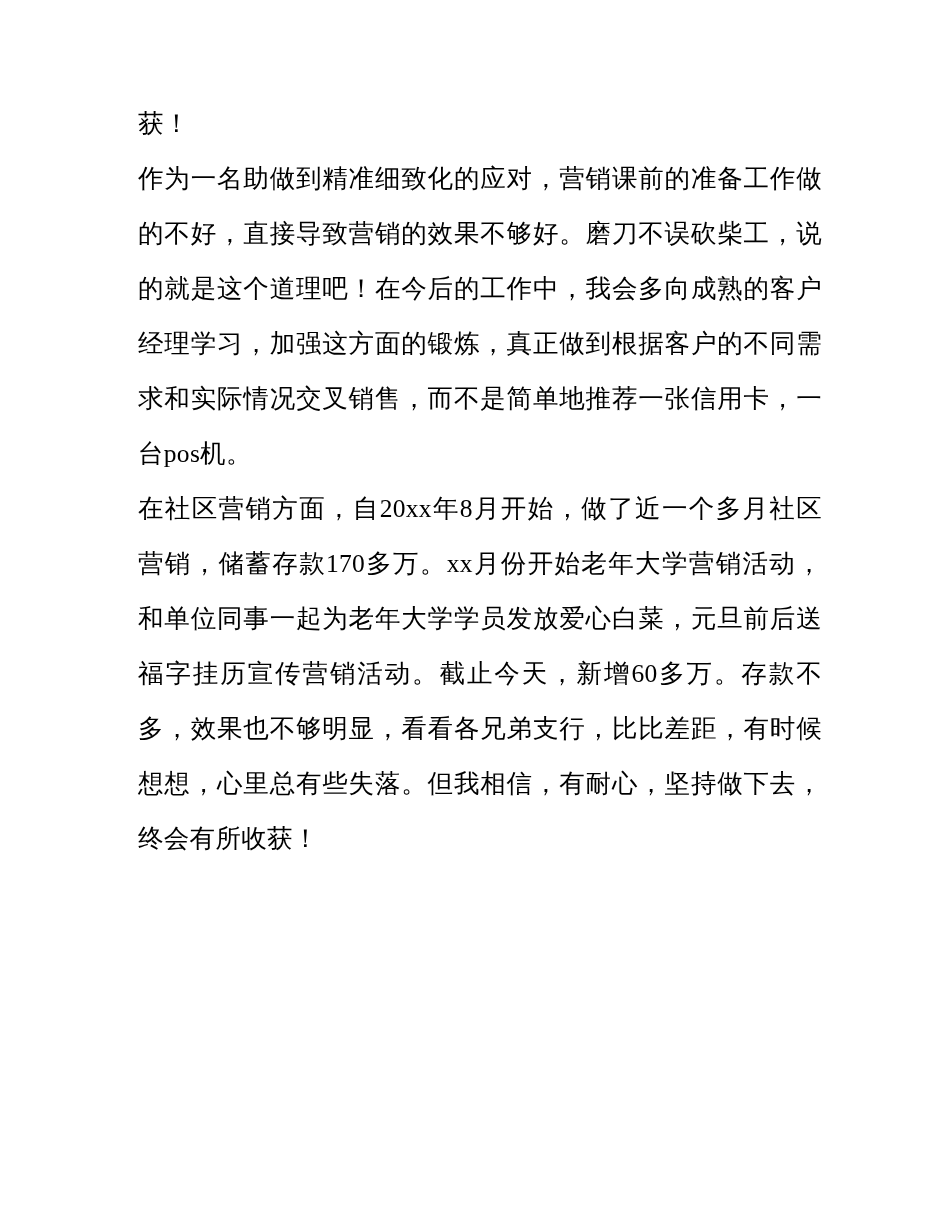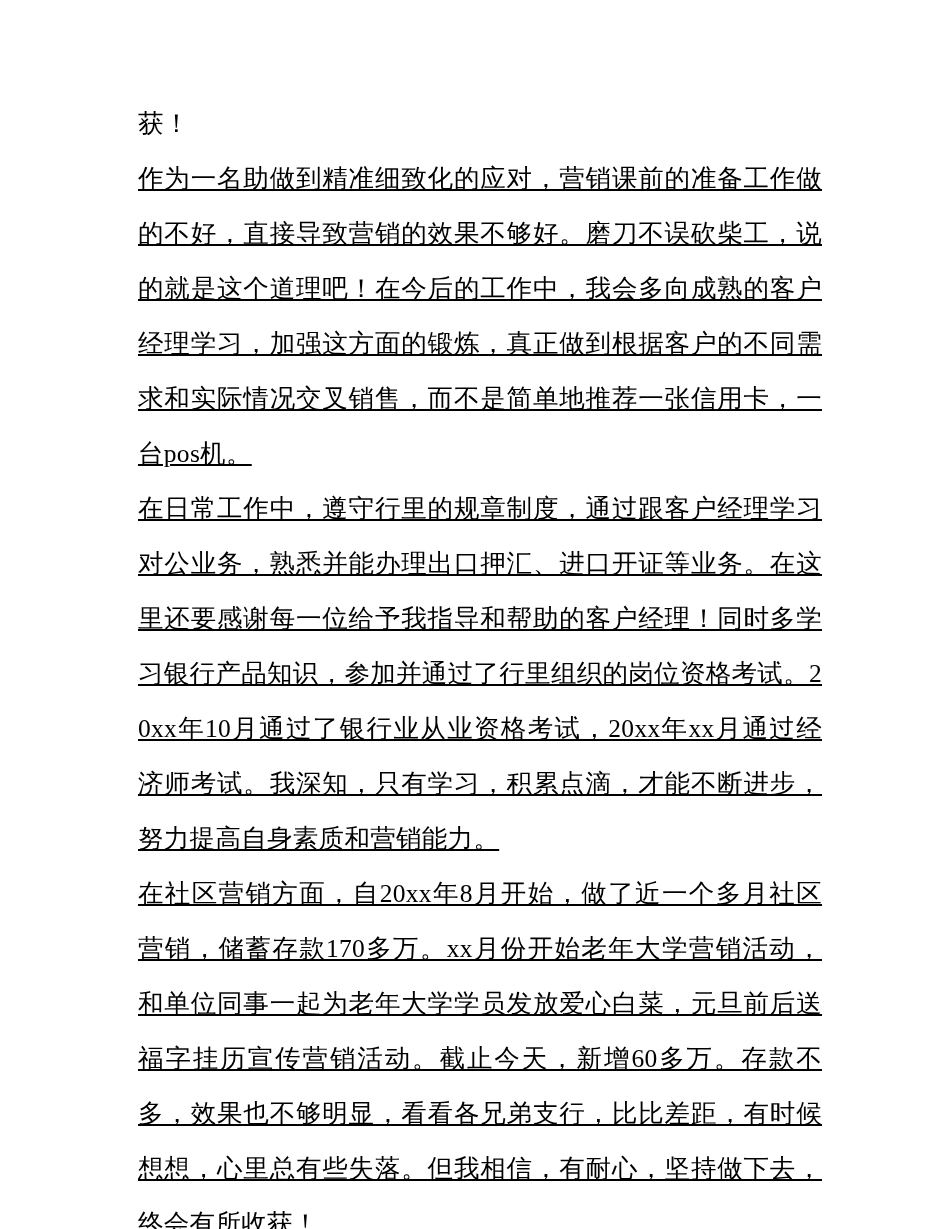--- a/index.html
+++ b/index.html
@@ -31,26 +31,24 @@
     text-align: justify;
     text-justify: inter-ideograph;
     letter-spacing: 0.3px;
     word-break: break-all;
   }
   .para + .para {
     margin-top: 0;
   }
   .para-indent {
     text-indent: 0;
-    text-decoration: underline;
   }
 </style>
 </head>
 <body>
 
 <div class="page">
   <div class="doc-body">
     <p class="para">获！</p>
     <p class="para para-indent">作为一名助做到精准细致化的应对，营销课前的准备工作做的不好，直接导致营销的效果不够好。磨刀不误砍柴工，说的就是这个道理吧！在今后的工作中，我会多向成熟的客户经理学习，加强这方面的锻炼，真正做到根据客户的不同需求和实际情况交叉销售，而不是简单地推荐一张信用卡，一台pos机。</p>
-    <p class="para para-indent">在日常工作中，遵守行里的规章制度，通过跟客户经理学习对公业务，熟悉并能办理出口押汇、进口开证等业务。在这里还要感谢每一位给予我指导和帮助的客户经理！同时多学习银行产品知识，参加并通过了行里组织的岗位资格考试。20xx年10月通过了银行业从业资格考试，20xx年xx月通过经济师考试。我深知，只有学习，积累点滴，才能不断进步，努力提高自身素质和营销能力。</p>
     <p class="para para-indent">在社区营销方面，自20xx年8月开始，做了近一个多月社区营销，储蓄存款170多万。xx月份开始老年大学营销活动，和单位同事一起为老年大学学员发放爱心白菜，元旦前后送福字挂历宣传营销活动。截止今天，新增60多万。存款不多，效果也不够明显，看看各兄弟支行，比比差距，有时候想想，心里总有些失落。但我相信，有耐心，坚持做下去，终会有所收获！</p>
   </div>
 </div>
 
 </body></html>

